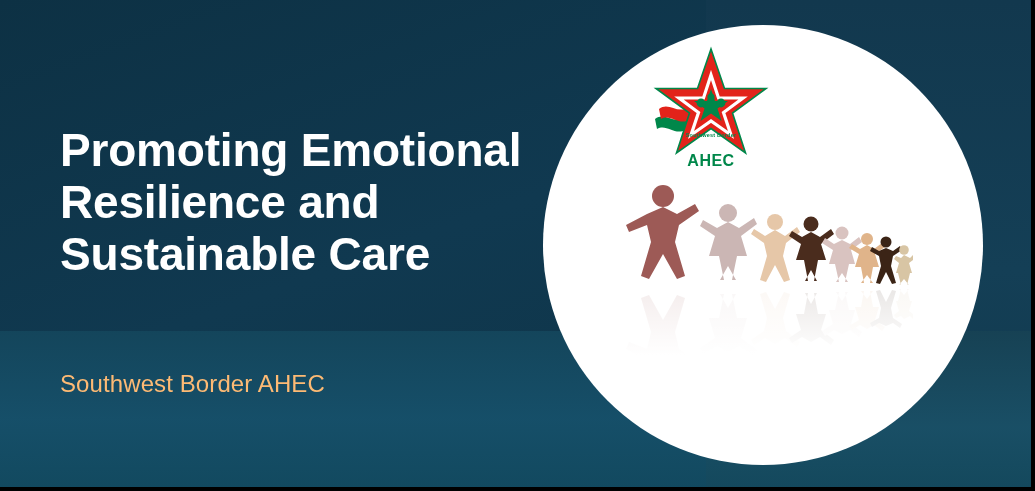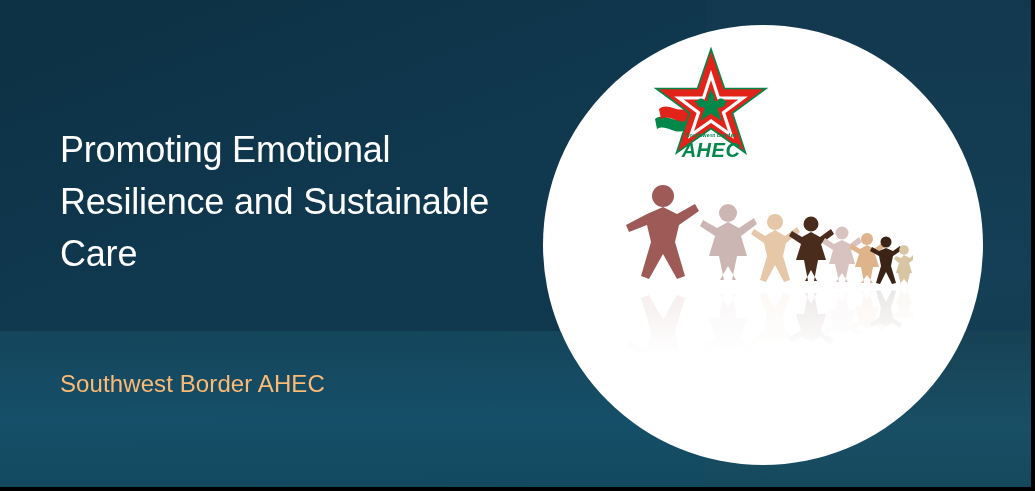--- a/index.html
+++ b/index.html
@@ -72,22 +72,22 @@
     top: 0;
     width: 470px;
     height: 491px;
   }
   .title {
     position: absolute;
     top: 124px;
     left: 0;
     width: 470px;
     color: #ffffff;
-    font-size: 36px;
-    font-weight: 400;
+    font-size: 46px;
+    font-weight: 700;
     line-height: 52px;
     letter-spacing: -0.2px;
     white-space: pre-line;
   }
   .subtitle {
     position: absolute;
     top: 370px;
     left: 0;
     width: 470px;
     color: #fdba74;
@@ -126,27 +126,26 @@
     line-height: 1;
   }
   .logo-tagline {
     font-size: 5.5px;
     font-weight: 700;
     color: #00874a;
     letter-spacing: 0.2px;
     display: block;
   }
   .logo-acronym {
-    font-size: 20px;
+    font-size: 16px;
     font-weight: 700;
     color: #00874a;
     letter-spacing: 0.5px;
     display: block;
-    margin-top: 1px;
-    font-style: italic;
+    margin-top: 14px;
   }
 
   
   .people {
     position: absolute;
     left: 80px;
     top: 155px;
     width: 290px;
     height: 175px;
   }

